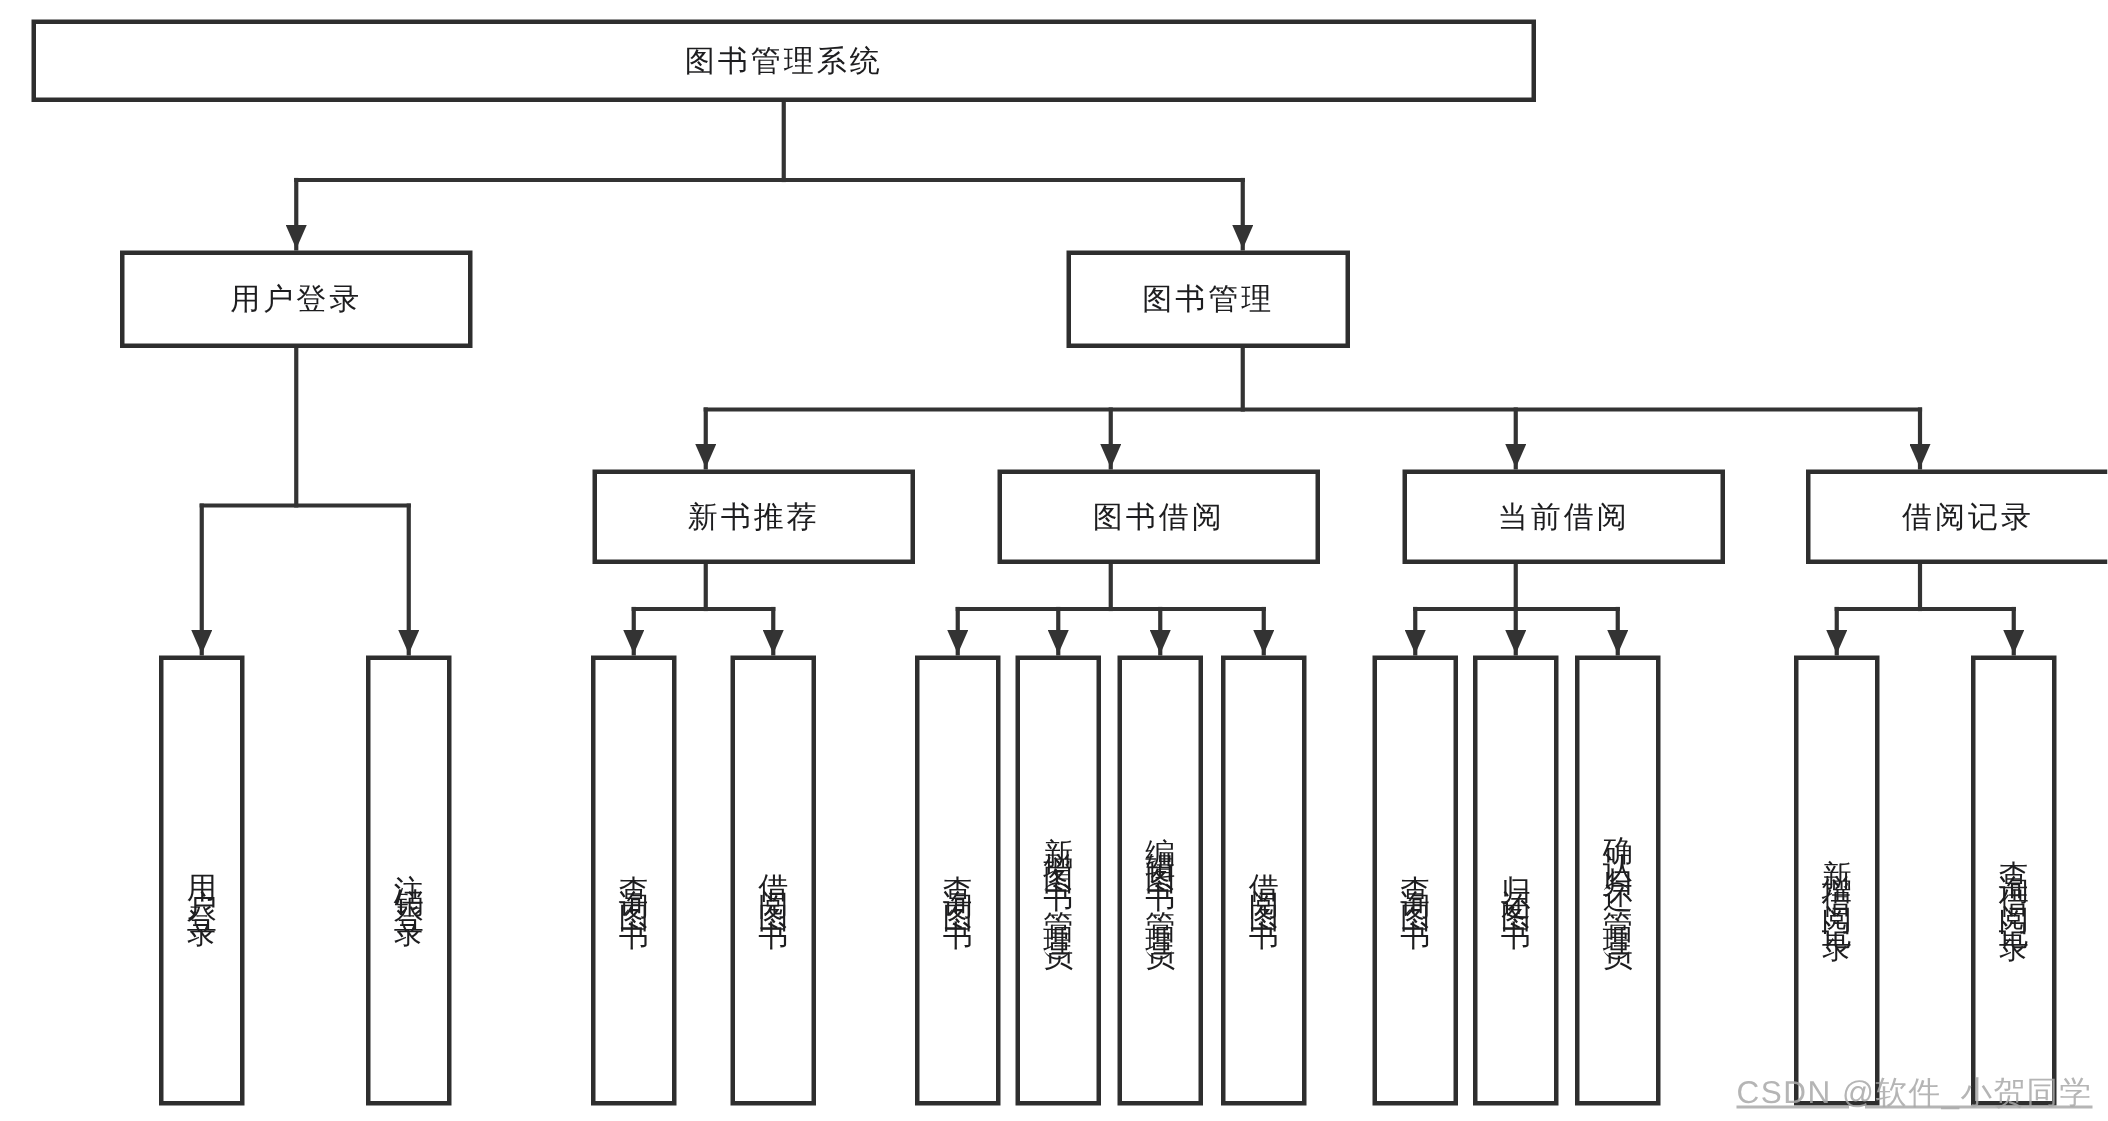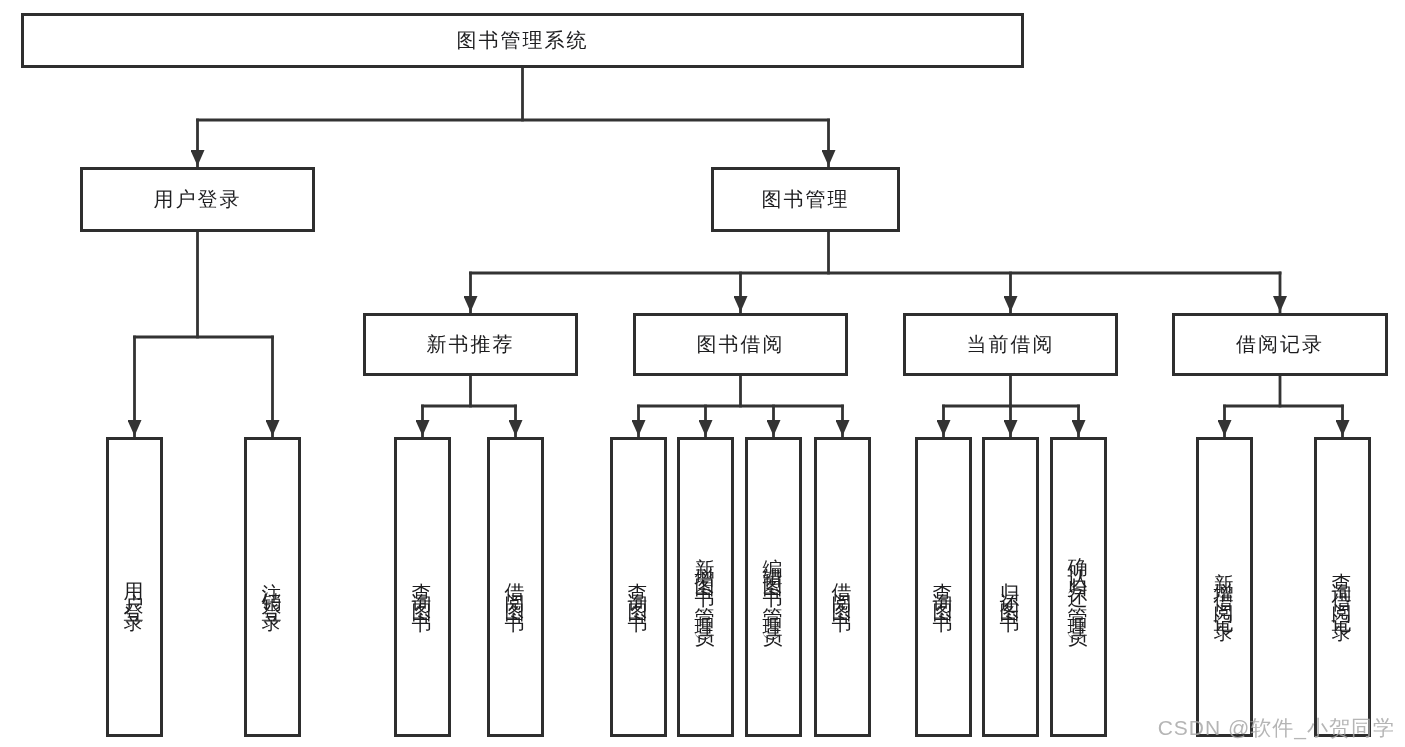--- a/index.html
+++ b/index.html
@@ -25,21 +25,21 @@
     display: flex;
     align-items: center;
     justify-content: center;
     z-index: 2;
     color: #1d1d1f;
   }
   .hbox { font-size: 20px; letter-spacing: 2px; }
   .root-box   { left: 21px;  top: 13px;  width: 1003px; height: 55px; }
   .l2-a       { left: 80px;  top: 167px; width: 235px;  height: 65px; }
   .l2-b       { left: 711px; top: 167px; width: 189px;  height: 65px; }
-  .l3         { top: 313px;  height: 63px; width: 215px; }
+  .l3         { top: 313px;  height: 63px; width: 215px; margin-left: 32px; }
   .l3-a { left: 363px; }
   .l3-b { left: 633px; }
   .l3-c { left: 903px; }
   .l3-d { left: 1172px; width: 216px; }
   .leaf {
     top: 437px;
     width: 57px;
     height: 300px;
     border-width: 3px;
   }
@@ -65,20 +65,21 @@
   .leaf-12 { left: 1196px; }
   .leaf-13 { left: 1314px; }
   #watermark {
     position: absolute;
     right: 10px;
     bottom: 5px;
     font-size: 21px;
     color: rgba(168,168,168,0.85);
     z-index: 3;
     letter-spacing: 1px;
+    text-decoration: underline;
   }
 </style>
 </head>
 <body>
 
 <div id="canvas">
 
   <svg id="connectors" viewBox="0 0 1405 747" xmlns="http://www.w3.org/2000/svg">
     <defs>
       <marker id="arr" markerUnits="userSpaceOnUse" markerWidth="16" markerHeight="14" refX="16" refY="7" orient="auto">

